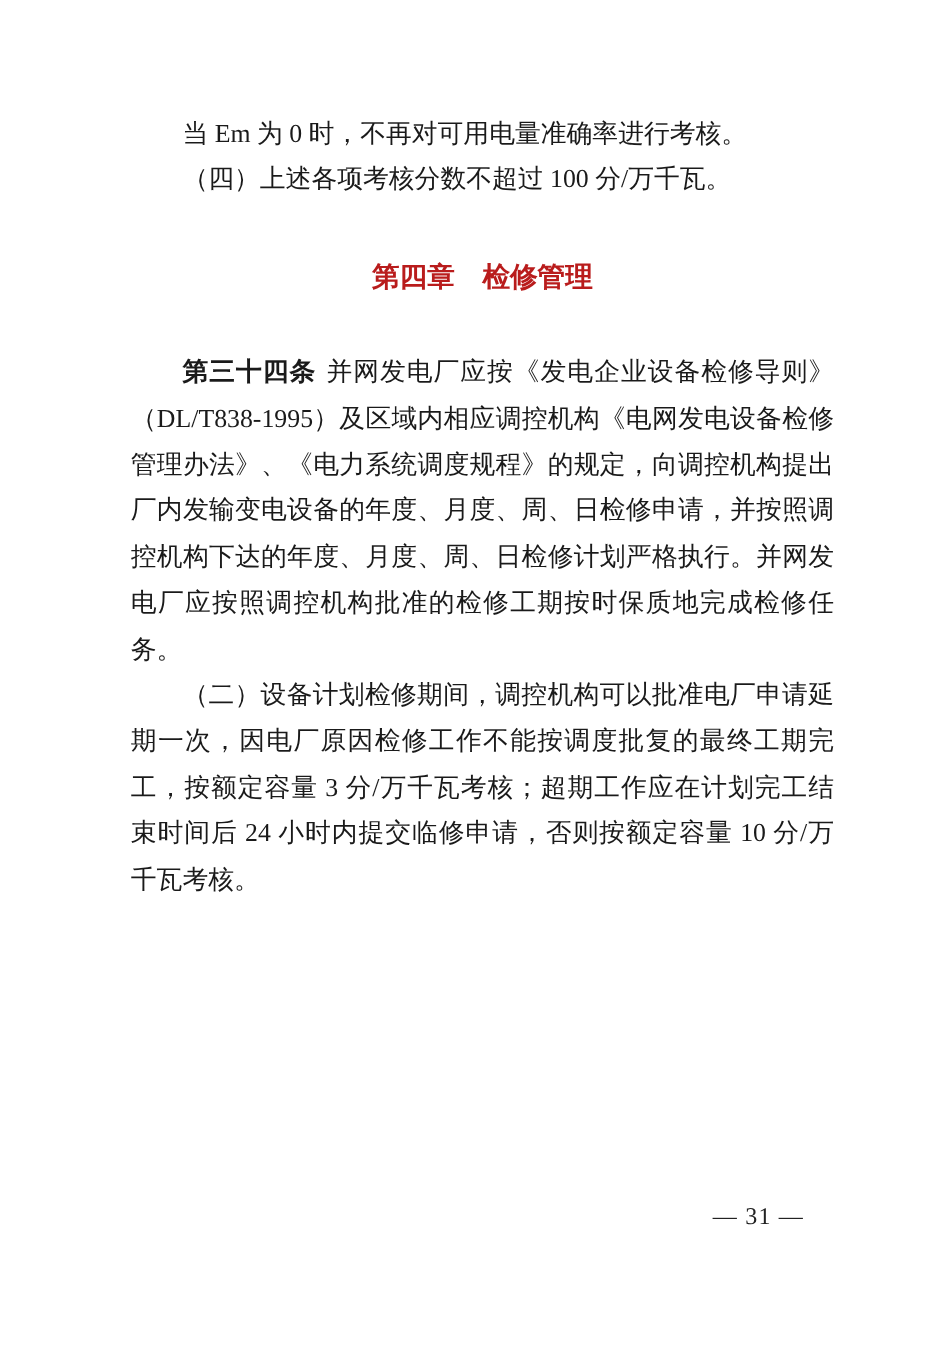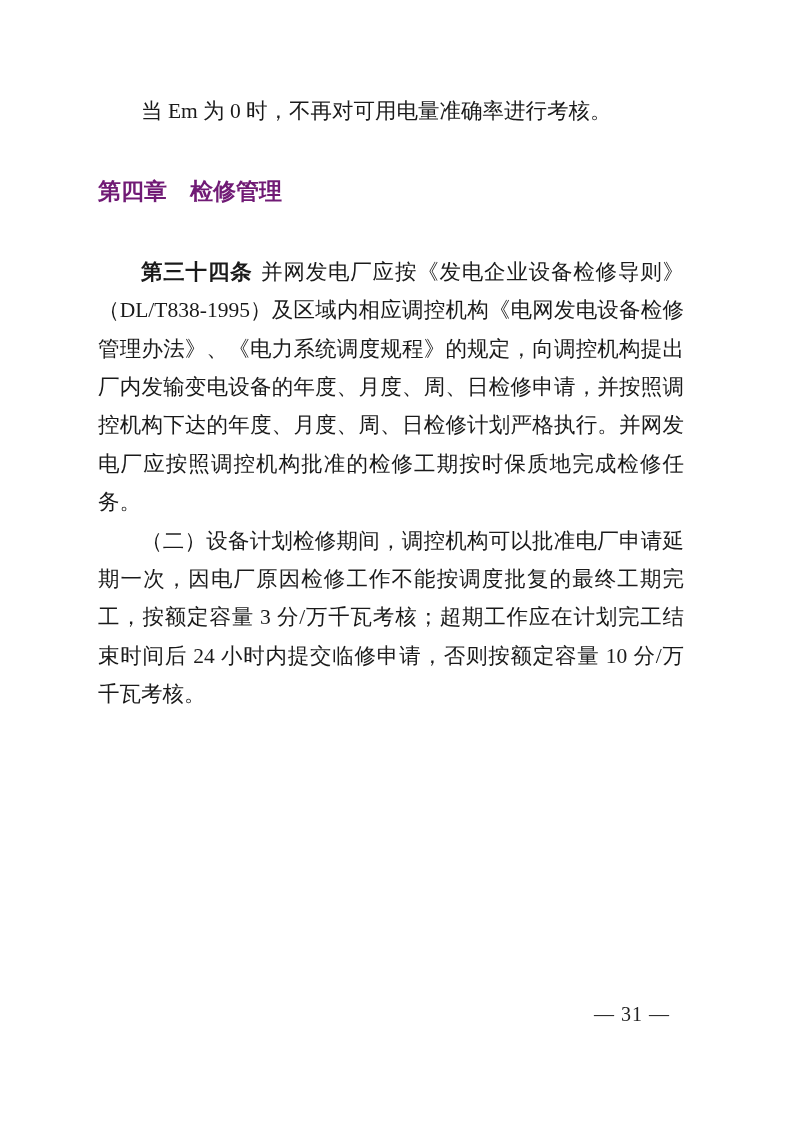--- a/index.html
+++ b/index.html
@@ -11,41 +11,41 @@
     position: relative;
     width: 793px;
     height: 1122px;
     background: #ffffff;
     overflow: hidden;
     font-family: "Liberation Serif", "DejaVu Serif", serif;
     color: #1a1a1a;
   }
   .content {
     position: absolute;
-    left: 98px;
+    left: 109px;
     top: 92px;
     width: 586px;
   }
   .body-par {
     margin: 0;
     font-size: 21.5px;
     line-height: 38.4px;
     text-align: justify;
     text-justify: inter-ideograph;
     text-indent: 2em;
     word-break: break-all;
   }
   .chapter-heading {
     margin: 42px 0 42px 0;
     font-family: "Liberation Sans", "DejaVu Sans", sans-serif;
     font-weight: bold;
     font-size: 23px;
     line-height: 38.4px;
-    text-align: left;
-    color: #701a75;
+    text-align: center;
+    color: #b91c1c;
     white-space: pre-wrap;
   }
   .article-number {
     font-weight: bold;
     margin-right: 0.4em;
     font-family: Liberation Serif, serif;
   }
   .page-footer {
     position: absolute;
     top: 1000px;
@@ -57,20 +57,21 @@
   }
 </style>
 </head>
 <body>
 
 <div class="page">
   <div class="content">
 
     <p class="body-par">当 Em 为 0 时，不再对可用电量准确率进行考核。</p>
 
+    <p class="body-par">（四）上述各项考核分数不超过 100 分/万千瓦。</p>
 
     <h2 class="chapter-heading">第四章　检修管理</h2>
 
     <p class="body-par">
       <strong class="article-number">第三十四条</strong><span>并网发电厂应按《发电企业设备检修导则》（DL/T838-1995）及区域内相应调控机构《电网发电设备检修管理办法》、《电力系统调度规程》的规定，向调控机构提出厂内发输变电设备的年度、月度、周、日检修申请，并按照调控机构下达的年度、月度、周、日检修计划严格执行。并网发电厂应按照调控机构批准的检修工期按时保质地完成检修任务。</span>
     </p>
 
 
     <p class="body-par">（二）设备计划检修期间，调控机构可以批准电厂申请延期一次，因电厂原因检修工作不能按调度批复的最终工期完工，按额定容量 3 分/万千瓦考核；超期工作应在计划完工结束时间后 24 小时内提交临修申请，否则按额定容量 10 分/万千瓦考核。</p>
 

